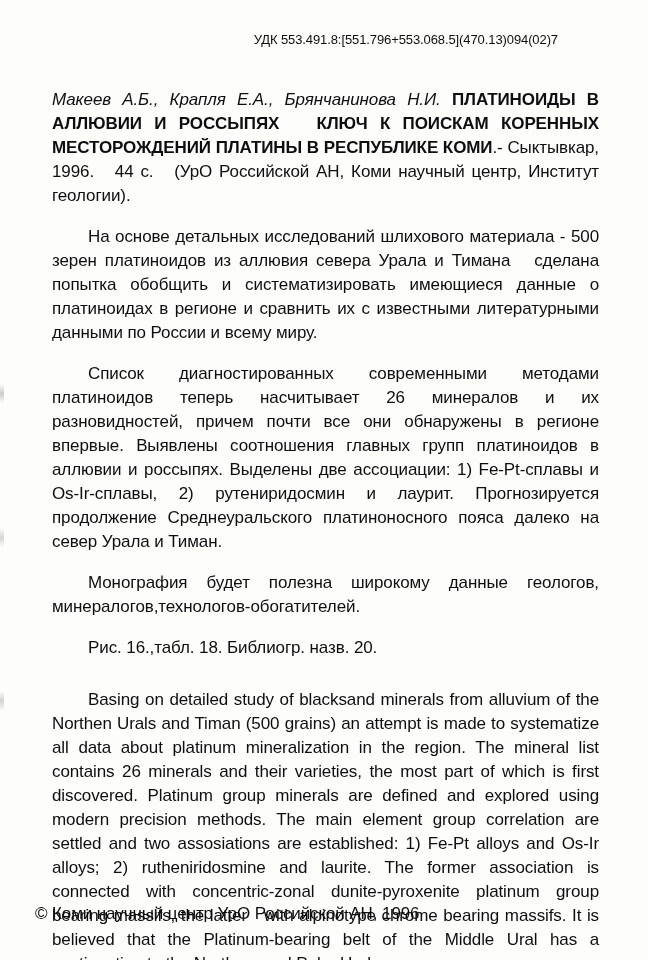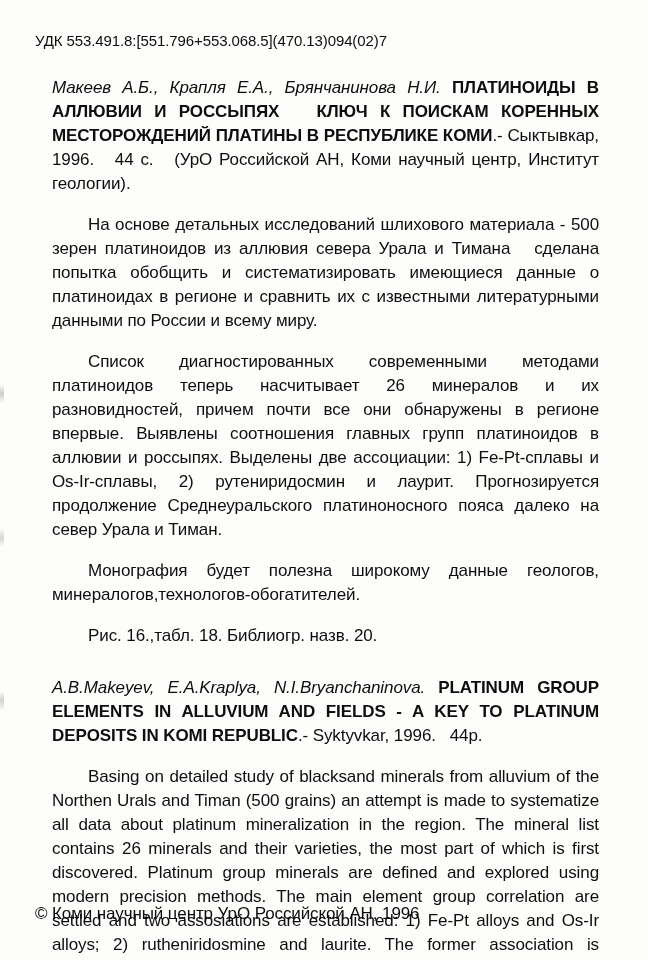--- a/index.html
+++ b/index.html
@@ -17,25 +17,25 @@
   }
   .page {
     box-sizing: border-box;
     width: 648px;
     height: 960px;
     padding: 32px 32px 30px 35px;
     position: relative;
   }
   .udc-line {
     display: flex;
-    justify-content: flex-start;
+    justify-content: flex-end;
     align-items: baseline;
-    font-size: 15px;
+    font-size: 13px;
     letter-spacing: -0.1px;
-    margin-bottom: 27px;
+    margin-bottom: 41px;
     padding-right: 58px;
   }
   p {
     margin: 17px;
     font-size: 17px;
     line-height: 24px;
     letter-spacing: -0.1px;
     text-align: justify;
   }
   .citation { text-indent: 0; }
@@ -79,19 +79,18 @@
 
   <div>
     <p class="citation"><span class="authors">Макеев А.Б., Крапля Е.А., Брянчанинова Н.И.</span><span class="cite-title"> ПЛАТИНОИДЫ В АЛЛЮВИИ И РОССЫПЯХ &nbsp; КЛЮЧ К ПОИСКАМ КОРЕННЫХ МЕСТОРОЖДЕНИЙ ПЛАТИНЫ В РЕСПУБЛИКЕ КОМИ</span><span>.- Сыктывкар, 1996. &nbsp; 44 с. &nbsp; (УрО Российской АН, Коми научный центр, Институт геологии).</span></p>
     <p class="body-par">На основе детальных исследований шлихового материала - 500 зерен платиноидов из аллювия севера Урала и Тимана &nbsp; сделана попытка обобщить и систематизировать имеющиеся данные о платиноидах в регионе и сравнить их с известными литературными данными по России и всему миру.</p>
     <p class="body-par">Список диагностированных современными методами платиноидов теперь насчитывает 26 минералов и их разновидностей, причем почти все они обнаружены в регионе впервые. Выявлены соотношения главных групп платиноидов в аллювии и россыпях. Выделены две ассоциации: 1) Fe-Pt-сплавы и Os-Ir-сплавы, 2) рутениридосмин и лаурит. Прогнозируется продолжение Среднеуральского платиноносного пояса далеко на север Урала и Тиман.</p>
     <p class="body-par">Монография будет полезна широкому данные геологов, минералогов,технологов-обогатителей.</p>
     <p class="body-par">Рис. 16.,табл. 18. Библиогр. назв. 20.</p>
   </div>
 
   <div class="english-block">
-    <p class="citation"><span class="authors">A.B.Makeyev, E.A.Kraplya, N.I.Bryanchaninova.</span><span class="cite-title"> PLATINUM GROUP ELEMENTS IN ALLUVIUM AND FIELDS - A KEY TO PLATINUM DEPOSITS IN KOMI REPUBLIC</span><span>.- Syktyvkar, 1996. &nbsp; 44p.</span></p>
     <p class="body-par">Basing on detailed study of blacksand minerals from alluvium of the Northen Urals and Timan (500 grains) an attempt is made to systematize all data about platinum mineralization in the region. The mineral list contains 26 minerals and their varieties, the most part of which is first discovered. Platinum group minerals are defined and explored using modern precision methods. The main element group correlation are settled and two assosiations are established: 1) Fe-Pt alloys and Os-Ir alloys; 2) rutheniridosmine and laurite. The former association is connected with concentric-zonal dunite-pyroxenite platinum group bearing massifs, the latter &nbsp; with alpinotype chrome bearing massifs. It is believed that the Platinum-bearing belt of the Middle Ural has a continuation to the Northern and Polar Urals.</p>
     <p class="body-par">This work will be useful for a wide circle of geologists, mineralogists, technologists.</p>
   </div>
 
   <div class="footer-line">© Коми научный центр УрО Российской АН, 1996</div>
 </div>
 
 </body></html>

